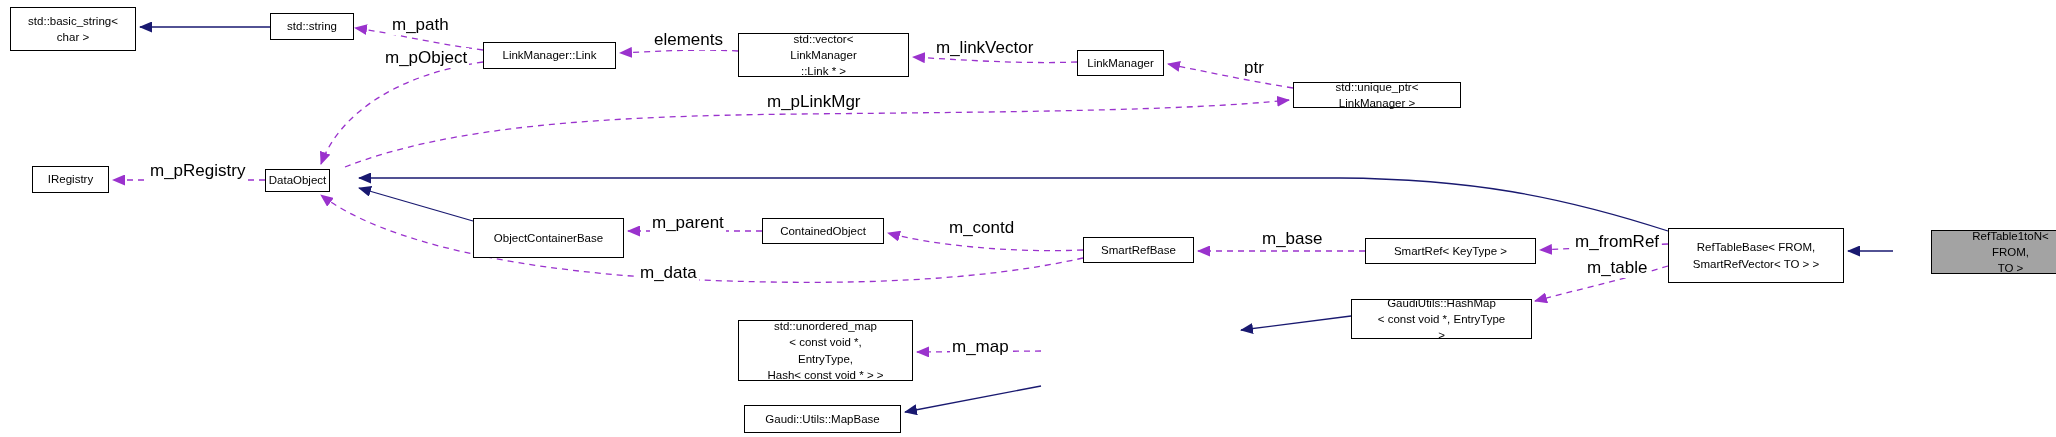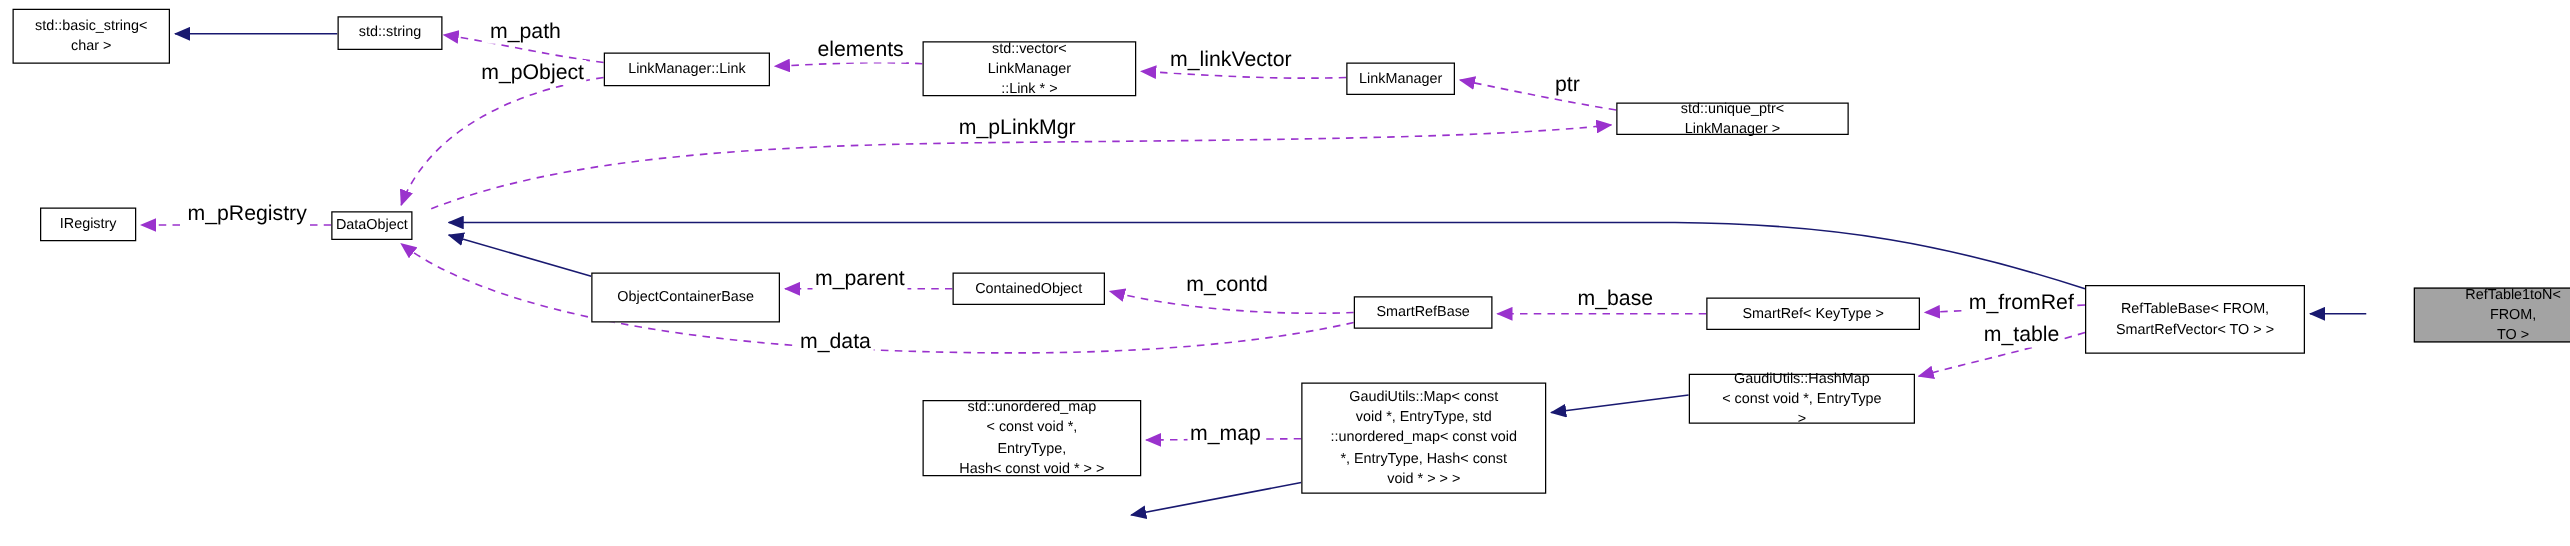--- a/index.html
+++ b/index.html
@@ -75,41 +75,37 @@
     <path d="M 1041,351 L 917,352" stroke="#9a32cd" stroke-width="1.3" stroke-dasharray="6,5" fill="none" marker-end="url(#arr-dash)"></path>
   </svg>
 
   <div class="node" style="left:10px;top:7px;width:126px;height:44px">std::basic_string&lt;
 char &gt;</div>
   <div class="node" style="left:270px;top:13px;width:84px;height:27px">std::string</div>
   <div class="node" style="left:483px;top:42px;width:133px;height:27px">LinkManager::Link</div>
   <div class="node" style="left:738px;top:33px;width:171px;height:44px">std::vector&lt; LinkManager
 ::Link * &gt;</div>
   <div class="node" style="left:1077px;top:50px;width:87px;height:26px">LinkManager</div>
-  <div class="node" style="left:1293px;top:82px;width:186px;height:26px">std::unique_ptr&lt; LinkManager &gt;</div>
+  <div class="node" style="left:1293px;top:82px;width:168px;height:26px">std::unique_ptr&lt; LinkManager &gt;</div>
   <div class="node" style="left:32px;top:166px;width:77px;height:27px">IRegistry</div>
   <div class="node" style="left:265px;top:169px;width:65px;height:23px">DataObject</div>
   <div class="node" style="left:473px;top:218px;width:151px;height:40px">ObjectContainerBase</div>
   <div class="node" style="left:762px;top:218px;width:122px;height:26px">ContainedObject</div>
   <div class="node" style="left:1083px;top:237px;width:111px;height:26px">SmartRefBase</div>
   <div class="node" style="left:1365px;top:238px;width:171px;height:26px">SmartRef&lt; KeyType &gt;</div>
   <div class="node" style="left:1668px;top:228px;width:176px;height:55px">RefTableBase&lt; FROM,
 SmartRefVector&lt; TO &gt; &gt;</div>
   <div class="node highlight" style="left:1893px;top:230px;width:159px;height:44px">RefTable1toN&lt; FROM,
 TO &gt;</div>
   <div class="node" style="left:1351px;top:299px;width:181px;height:40px">GaudiUtils::HashMap
 &lt; const void *, EntryType &gt;</div>
-  <div class="node" style="left:1041px;top:306px;width:196px;height:89px">GaudiUtils::Map&lt; const
-void *, EntryType, std
-::unordered_map&lt; const void
-*, EntryType, Hash&lt; const
-void * &gt; &gt; &gt;</div>
   <div class="node" style="left:738px;top:320px;width:175px;height:61px">std::unordered_map
 &lt; const void *, EntryType,
 Hash&lt; const void * &gt; &gt;</div>
+  <div class="node" style="left:744px;top:405px;width:157px;height:28px">Gaudi::Utils::MapBase</div>
 
   <div class="edge-label" style="left:390px;top:15px">m_path</div>
   <div class="edge-label" style="left:383px;top:48px">m_pObject</div>
   <div class="edge-label" style="left:652px;top:30px">elements</div>
   <div class="edge-label" style="left:934px;top:38px">m_linkVector</div>
   <div class="edge-label" style="left:1242px;top:58px">ptr</div>
   <div class="edge-label" style="left:765px;top:92px">m_pLinkMgr</div>
   <div class="edge-label" style="left:148px;top:161px">m_pRegistry</div>
   <div class="edge-label" style="left:650px;top:213px">m_parent</div>
   <div class="edge-label" style="left:947px;top:218px">m_contd</div>

